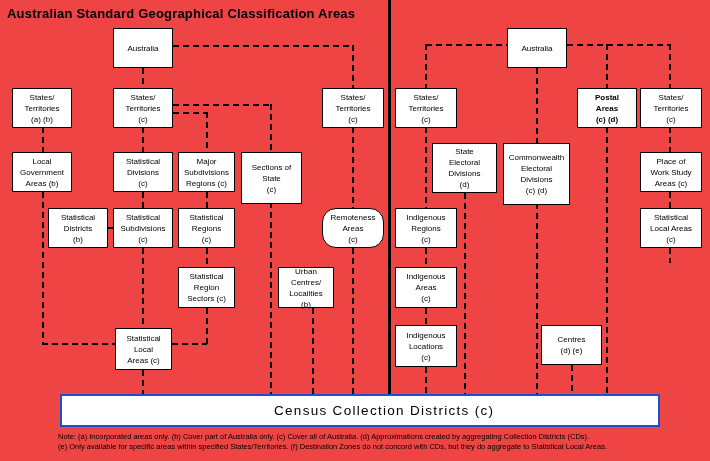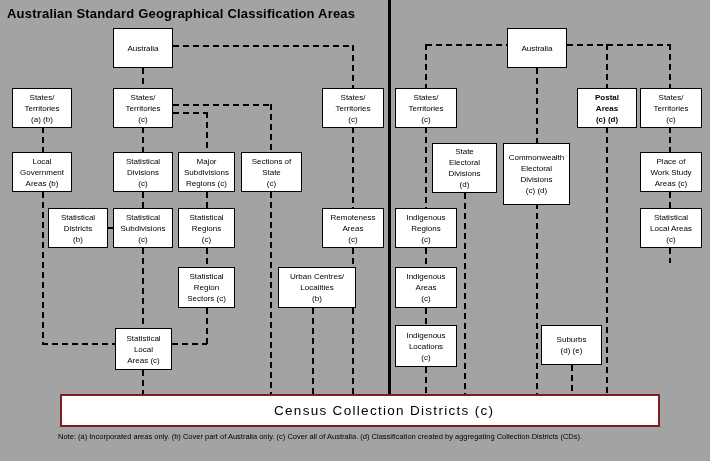--- a/index.html
+++ b/index.html
@@ -1,39 +1,39 @@
 <!DOCTYPE html>
 <html><head>
 <meta charset="utf-8">
 <style>
   * { box-sizing: border-box; margin: 0; padding: 0; }
   html, body { background: #fff; }
   body { font-family: "Liberation Sans", sans-serif; color: #000; }
-  .canvas { position: relative; width: 710px; height: 461px; background: #a3a3a3; overflow: hidden; }
+  .canvas { position: relative; width: 710px; height: 461px; background: #ef4444; overflow: hidden; }
 
   .title { position: absolute; font-weight: bold; font-size: 13px; letter-spacing: 0.2px; white-space: nowrap; }
   .title.right { letter-spacing: 1.4px; text-align: center; }
 
   .node {
     position: absolute; background: #fff; border: 1.5px solid #000;
     display: flex; align-items: center; justify-content: center;
     text-align: center; font-size: 8px; line-height: 11px; white-space: pre-line;
   }
 
   .hl { position: absolute; height: 2px;
         background: repeating-linear-gradient(90deg, #000 0 6px, transparent 6px 10px); }
   .vl { position: absolute; width: 2px;
         background: repeating-linear-gradient(180deg, #000 0 6px, transparent 6px 10px); }
   .sl { position: absolute; height: 2px; background: #000; }
 
   .divider { position: absolute; left: 388px; top: 0; width: 3px; height: 394px; background: #000; }
 
   .bottom-box {
     position: absolute; left: 60px; top: 394px; width: 600px; height: 33px;
-    background: #fff; border: 2px solid #7f1d1d;
+    background: #fff; border: 2px solid #1d4ed8;
     display: flex; align-items: center; justify-content: flex-start;
     padding-left: 212px; font-size: 13.5px; letter-spacing: 1.3px; white-space: nowrap;
   }
 
   .note { position: absolute; left: 58px; font-size: 7.5px; line-height: 10px; white-space: nowrap; }
 </style>
 </head>
 <body>
 
 <div class="canvas">
@@ -96,39 +96,39 @@
 (c)</div>
   <div class="node" style="left:12px;  top:152px; width:60px; height:40px;">Local
 Government
 Areas (b)</div>
   <div class="node" style="left:113px; top:152px; width:60px; height:40px;">Statistical
 Divisions
 (c)</div>
   <div class="node" style="left:178px; top:152px; width:57px; height:40px;">Major
 Subdivisions
 Regions (c)</div>
-  <div class="node" style="left:241px; top:152px; width:61px; height:40px;">Sections of
+  <div class="node" style="left:241px; top:152px; width:61px; height:52px;">Sections of
 State
 (c)</div>
   <div class="node" style="left:48px;  top:208px; width:60px; height:40px;">Statistical
 Districts
 (b)</div>
   <div class="node" style="left:113px; top:208px; width:60px; height:40px;">Statistical
 Subdivisions
 (c)</div>
   <div class="node" style="left:178px; top:208px; width:57px; height:40px;">Statistical
 Regions
 (c)</div>
-  <div class="node" style="left:322px; top:208px; width:62px; height:40px;">Remoteness
+  <div class="node" style="left:322px; top:208px; width:62px; height:40px;border-radius:14px;">Remoteness
 Areas
 (c)</div>
   <div class="node" style="left:178px; top:267px; width:57px; height:41px;">Statistical
 Region
 Sectors (c)</div>
-  <div class="node" style="left:278px; top:267px; width:78px; height:41px;">Urban Centres/
+  <div class="node" style="left:278px; top:267px; width:56px; height:41px;">Urban Centres/
 Localities
 (b)</div>
   <div class="node" style="left:115px; top:328px; width:57px; height:42px;">Statistical
 Local
 Areas (c)</div>
 
   <div class="node" style="left:507px; top:28px; width:60px; height:40px;">Australia</div>
   <div class="node" style="left:395px; top:88px; width:62px; height:40px;">States/
 Territories
 (c)</div>
@@ -154,20 +154,21 @@
 (c)</div>
   <div class="node" style="left:640px; top:208px; width:62px; height:40px;">Statistical
 Local Areas
 (c)</div>
   <div class="node" style="left:395px; top:267px; width:62px; height:41px;">Indigenous
 Areas
 (c)</div>
   <div class="node" style="left:395px; top:325px; width:62px; height:42px;">Indigenous
 Locations
 (c)</div>
-  <div class="node" style="left:541px; top:325px; width:61px; height:40px;">Suburbs
+  <div class="node" style="left:541px; top:325px; width:61px; height:40px;">Centres
 (d) (e)</div>
 
   <div class="bottom-box">Census Collection Districts (c)</div>
 
-  <div class="note" style="top:432px;">Note: (a) Incorporated areas only. (b) Cover part of Australia only. (c) Cover all of Australia. (d) Classification created by aggregating Collection Districts (CDs).</div>
+  <div class="note" style="top:432px;">Note: (a) Incorporated areas only. (b) Cover part of Australia only. (c) Cover all of Australia. (d) Approximations created by aggregating Collection Districts (CDs).</div>
+  <div class="note" style="top:442px;">(e) Only available for specific areas within specified States/Territories. (f) Destination Zones do not concord with CDs, but they do aggregate to Statistical Local Areas.</div>
 
 </div>
 
 </body></html>

